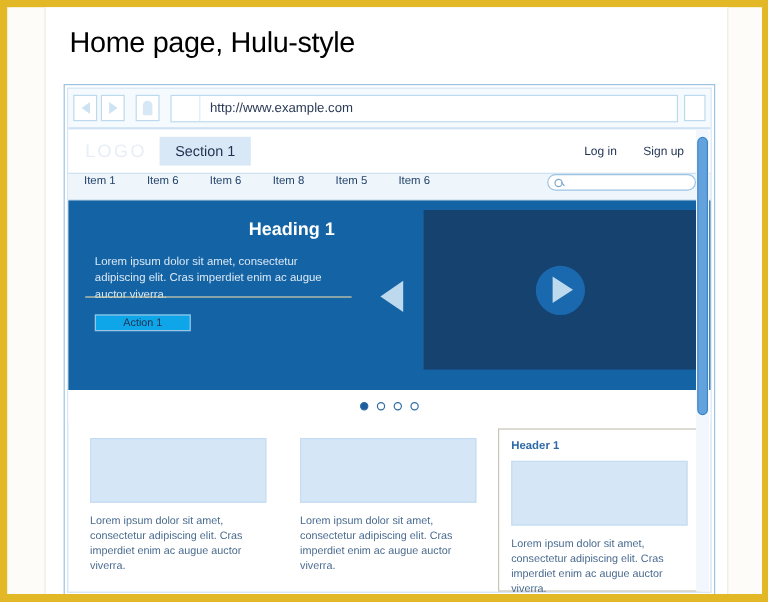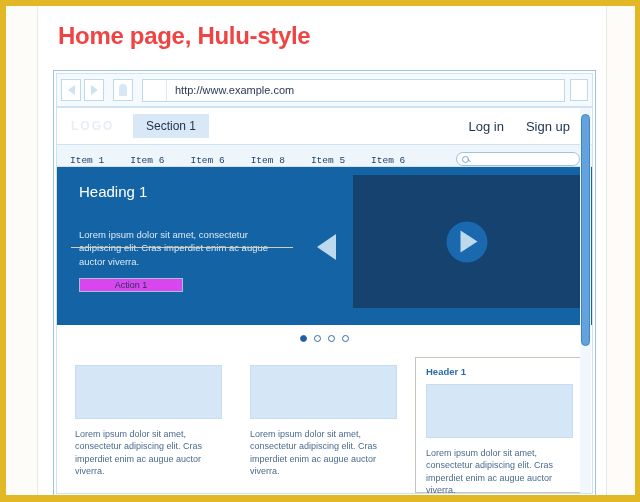--- a/index.html
+++ b/index.html
@@ -25,22 +25,22 @@
     position: absolute;
     left: 31px; top: 0; right: 28px; bottom: 0;
     background: #ffffff;
     border-left: 1px solid #ece9e0;
     border-right: 1px solid #ece9e0;
   }
 
   
   .doc-title {
     position: absolute; left: 20px; top: 16px;
-    font-size: 24px; font-weight: bold;
-    color: #ef4444; letter-spacing: -0.3px;
+    font-size: 24px; font-weight: normal;
+    color: #000000; letter-spacing: -0.3px;
   }
   .doc-sub {
     position: absolute; left: 21px; top: 44px;
     font-size: 7.5px; color: #3d4a63;
     letter-spacing: 0.05px;
   }
 
   
   .browser {
     position: absolute;
@@ -97,38 +97,38 @@
   }
 
   
   .site-head {
     position: absolute; left: 0; top: 34px; right: 0; height: 36px;
     background: #ffffff;
     display: flex; align-items: center;
   }
   .logo {
     margin-left: 14px; width: 52px;
-    font-size: 12px; font-weight: bold; letter-spacing: 2px;
+    font-size: 15px; font-weight: normal; letter-spacing: 2px;
     color: #e7eef5;
   }
   .sec {
     margin-left: 10px; padding: 5px 13px;
     font-size: 12px; color: #1f3050;
   }
   .sec.active { background: #d8e8f6; }
   .head-right { margin-left: auto; display: flex; gap: 22px; margin-right: 22px; }
-  .head-link { font-size: 13px; color: #1f3050; }
+  .head-link { font-size: 10px; color: #1f3050; }
 
   
   .subnav {
     position: absolute; left: 0; top: 70px; right: 0; height: 23px;
     background: #eef5fb;
     border-top: 1px solid #cfe2f2;
     border-bottom: 1px solid #cfe2f2;
-    display: flex; align-items: flex-end; font-family: Liberation Mono, monospace;
+    display: flex; align-items: flex-start;
   }
   .subnav-item {
     font-size: 9.5px; color: #23436b;
     padding: 0 13px;
   }
   .search-pill {
     margin-left: auto; margin-right: 12px;
     width: 124px; height: 14px;
     background: #ffffff;
     border: 1px solid #9dc4e2;
@@ -146,29 +146,30 @@
     transform: rotate(45deg); right: -3px; bottom: 0px;
   }
 
   
   .hero {
     position: absolute; left: 0; top: 93px; right: 0; height: 158px;
     background: #1464a5;
   }
   .hero-text { position: absolute; left: 22px; top: 16px; width: 200px; }
   .hero-h1 {
-    font-size: 15px; font-weight: normal; color: #ffffff;
-    margin-bottom: 28px;
+    font-size: 15px; font-weight: bold; color: #ffffff;
+    margin-bottom: 12px;
+    text-align: right;
   }
   .hero-p {
     font-size: 9.5px; color: #dbe9f6; line-height: 1.42;
   }
   .hero-btn {
-    margin-top: 10px; width: 104px; height: 14px;
-    background: #d946ef; border: 1px solid #9dc4e2;
+    margin-top: 10px; width: 80px; height: 14px;
+    background: #0ea5e9; border: 1px solid #9dc4e2;
     display: flex; align-items: center; justify-content: center;
     font-size: 9px; color: #1f3050;
   }
   .video {
     position: absolute; left: 296px; top: 8px;
     width: 227px; height: 133px;
     background: #16426f;
   }
   .play-circle {
     position: absolute; left: 50%; top: 50%;

